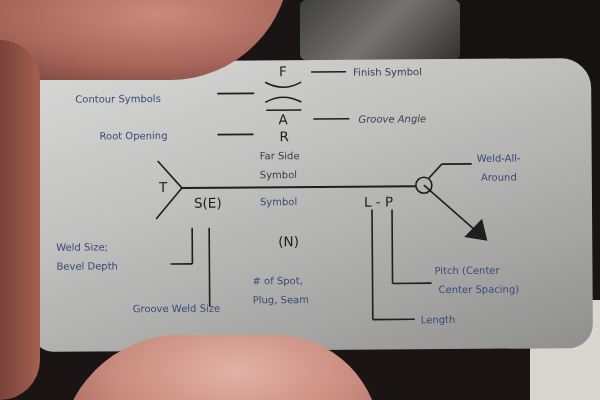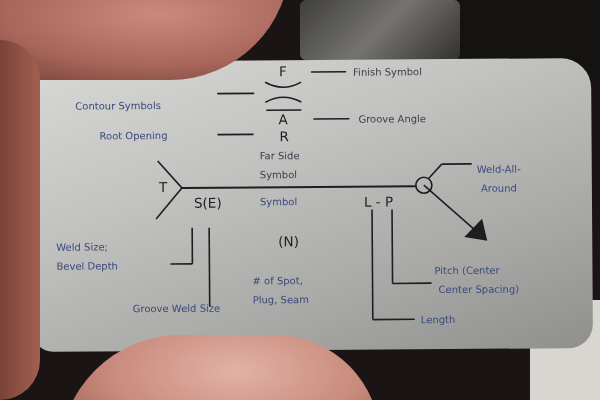--- a/index.html
+++ b/index.html
@@ -57,21 +57,21 @@
 
       <line x1="340" y1="150" x2="340" y2="260"></line>
       <line x1="340" y1="260" x2="382" y2="260"></line>
 
       <line x1="360" y1="150" x2="360" y2="224"></line>
       <line x1="360" y1="224" x2="399" y2="224"></line>
     </g>
     <polygon points="455,182 432,178 450,160" fill="#1e1e1e"></polygon>
   </svg>
 
-  <div class="lbl" style="left:44px;top:35px;">Contour Symbols</div>
+  <div class="lbl" style="left:44px;top:28px;">Contour Symbols</div>
   <div class="lbl" style="left:68px;top:65px;">Root Opening</div>
   <div style="position:absolute;left:24px;top:176px;">
     <div class="lbl" style="position:static;">Weld Size;</div>
     <div class="lbl" style="position:static;">Bevel Depth</div>
   </div>
   <div class="lbl" style="left:100px;top:238px;">Groove Weld Size</div>
 
   <div class="sym" style="left:248px;top:2px;">F</div>
   <div class="sym" style="left:247px;top:50px;">A</div>
   <div class="sym" style="left:248px;top:67px;">R</div>
@@ -86,23 +86,23 @@
   </div>
   <div style="position:absolute;left:228px;top:132px;">
     <div class="lbl" style="position:static;">Symbol</div>
   </div>
   <div style="position:absolute;left:220px;top:211px;">
     <div class="lbl" style="position:static;"># of Spot,</div>
     <div class="lbl" style="position:static;">Plug, Seam</div>
   </div>
 
   <div class="lbl dark" style="left:322px;top:3px;">Finish Symbol</div>
-  <div class="lbl dark" style="left:327px;top:50px;">Groove Angle</div>
+  <div class="lbl dark" style="left:327px;top:50px;font-style:italic;">Groove Angle</div>
   <div style="position:absolute;left:445px;top:90px;text-align:center;">
-    <div class="lbl" style="position:static;margin-top:11px;">Weld-All-</div>
+    <div class="lbl" style="position:static;">Weld-All-</div>
     <div class="lbl" style="position:static;">Around</div>
   </div>
   <div style="position:absolute;left:402px;top:202px;">
     <div class="lbl" style="position:static;">Pitch (Center</div>
     <div class="lbl" style="position:static;padding-left:4px;">Center Spacing)</div>
   </div>
   <div class="lbl" style="left:388px;top:251px;">Length</div>
 </div>
 
 <div class="finger-top"></div>

